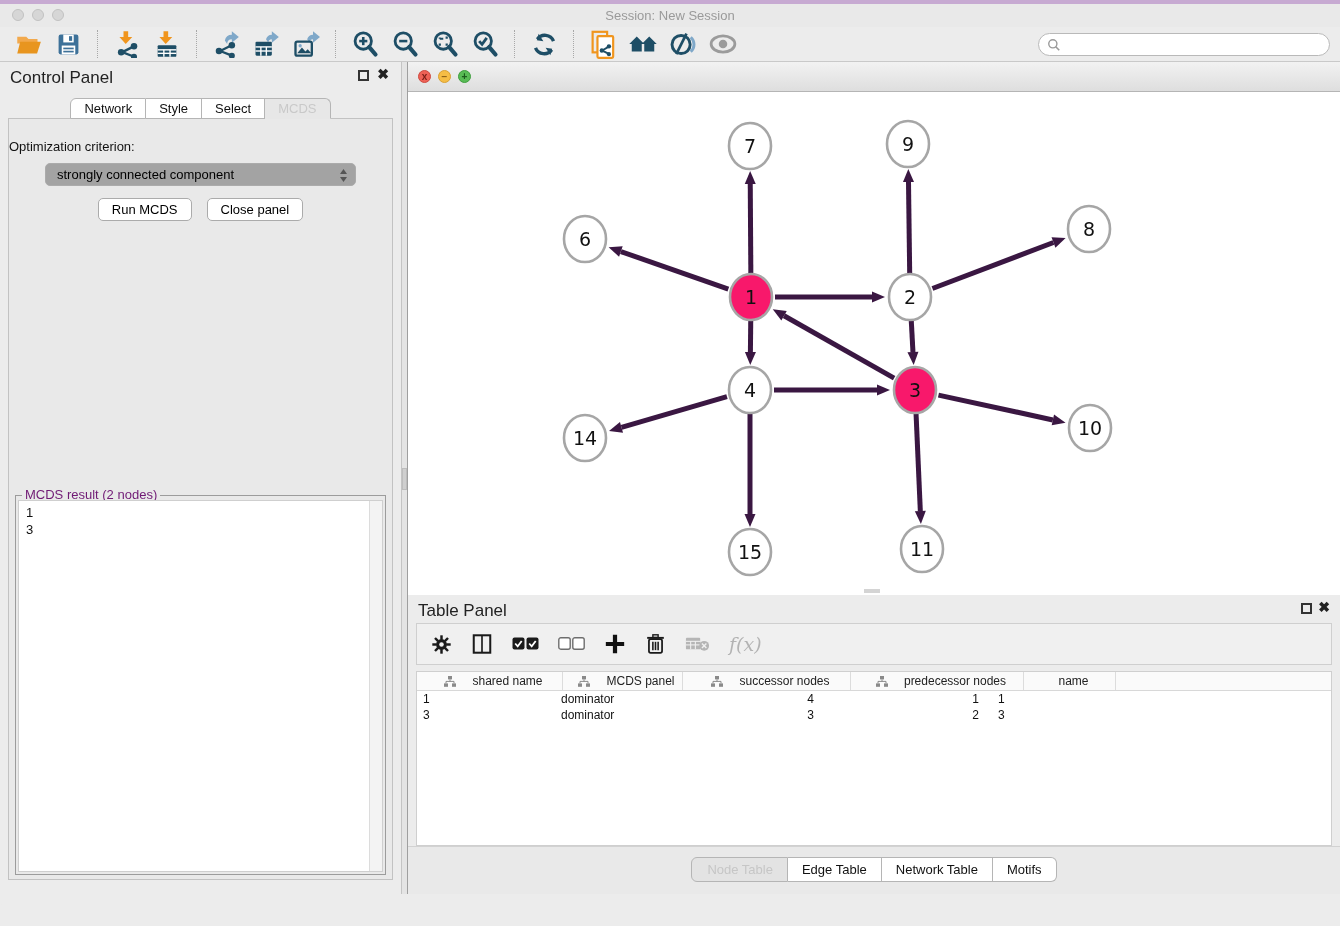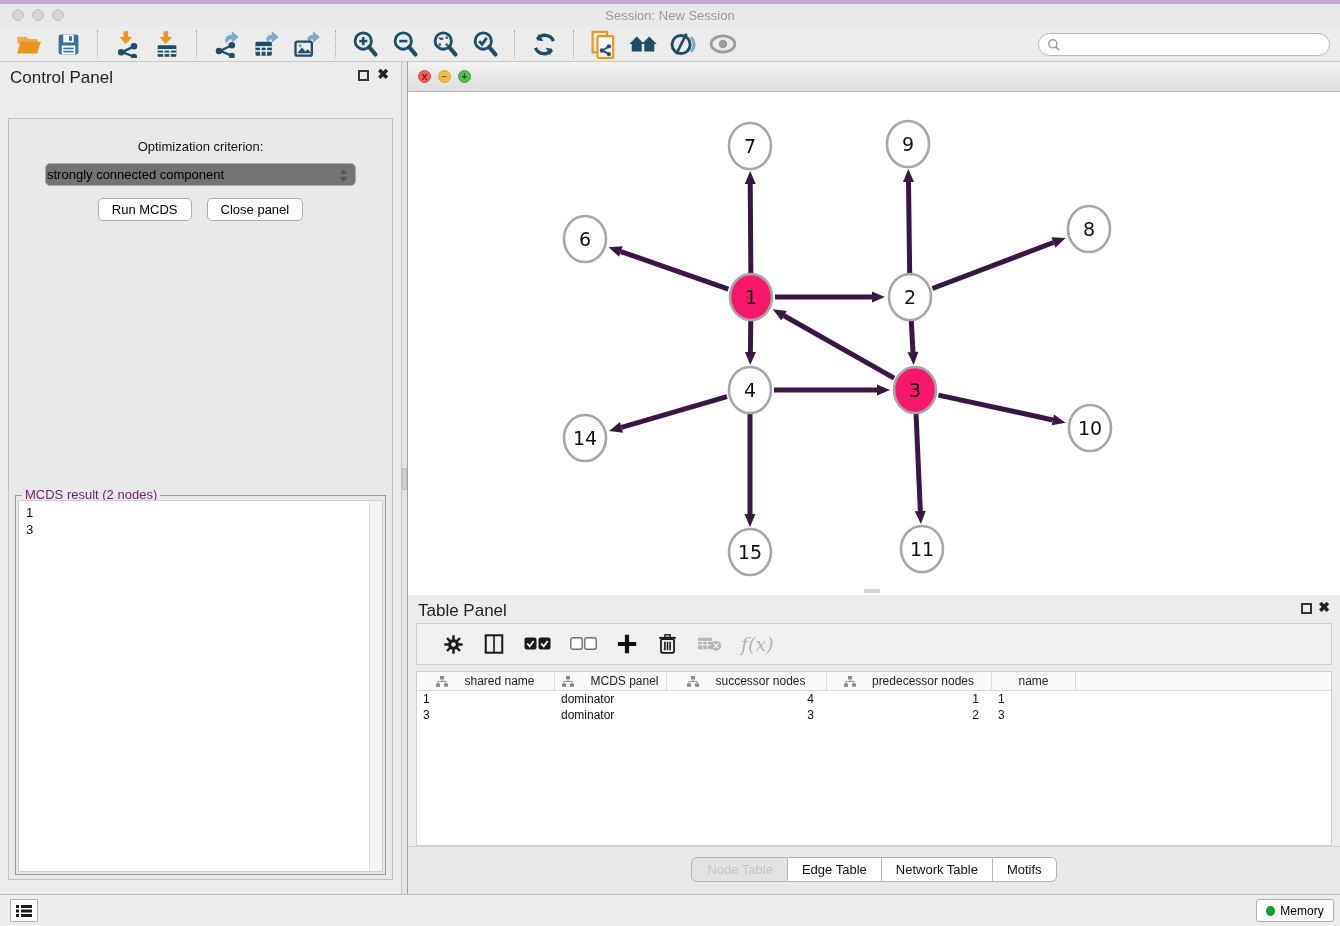--- a/index.html
+++ b/index.html
@@ -30,23 +30,23 @@
   .float-btn { position:absolute; top:8px; width:11px; height:11px; border:2px solid #333; background:transparent; }
   .close-btn { position:absolute; top:4px; font-size:14px; font-weight:bold; color:#222; cursor:pointer; }
   .cp-float { right:32px; } .cp-close { right:12px; }
 
   .cp-tabs { position:absolute; left:0; top:36px; width:100%; display:flex; justify-content:center; z-index:2; }
   .cp-tab { height:21px; padding:2px 13px; font-size:13px; background:#fff; border:1px solid #b5b5b5; border-left:none; color:#111; cursor:pointer; }
   .cp-tab:first-child { border-left:1px solid #b5b5b5; border-top-left-radius:6px; }
   .cp-tab.active { background:#e7e7e7; color:#c9c9c9; border-top-right-radius:6px; border-bottom:1px solid #e7e7e7; }
   .cp-content { position:absolute; left:8px; right:8px; top:56px; bottom:14px; border:1px solid #c2c2c2; background:#e9e9e9; }
 
-  .opt-label { text-align:center; margin-top:20px; font-size:13px; color:#111; }
-  .opt-select { position:relative; margin:9px 36px 0 36px; height:23px; background:#737373; border:1px solid #ababab;
-                border-radius:5px; font-size:13px; display:flex; align-items:center; padding-left:1px; cursor:pointer; }
+  .opt-label { margin-top:20px; font-size:13px; color:#111; }
+  .opt-select { position:relative; margin:9px 36px 0 36px; height:23px; background:#a3a3a3; border:1px solid #ababab;
+                border-radius:5px; font-size:13px; display:flex; align-items:center; padding-left:11px; cursor:pointer; }
   .opt-caret { position:absolute; right:7px; top:4px; }
   .cp-buttons { display:flex; justify-content:center; gap:15px; margin-top:12px; }
   .cp-buttons button { background:#fff; border:1px solid #ababab; border-radius:5px; font-size:13px;
                        font-family:"Liberation Sans",sans-serif; padding:3px 13px; cursor:pointer; }
 
   .result-group { position:absolute; left:6px; right:6px; top:376px; bottom:4px; border:1px solid #9c9c9c; }
   .result-legend { position:absolute; left:6px; top:-9px; background:#e9e9e9; padding:0 3px; font-size:13px; color:#701a75; }
   .result-area { position:absolute; left:2px; right:2px; top:4px; bottom:2px; background:#fff; border:1px solid #cfcfcf; display:flex; }
   .result-lines { flex:1; padding:3px 7px; font-size:13px; color:#111; line-height:17px; }
   .result-scroll { width:13px; background:#f3f3f3; border-left:1px solid #dcdcdc; }
@@ -65,27 +65,27 @@
   .tl-red    { left:10px;  background:#ee6156; border:1px solid #ce4a40; color:#7c1f18; }
   .tl-yellow { left:30px; background:#f5bd45; border:1px solid #d9a133; color:#8a6116; }
   .tl-green  { left:50px; background:#58bb55; border:1px solid #3f9e3e; color:#1b5c1d; }
   .net-canvas { position:absolute; left:0; top:30px; width:932px; height:503px; background:#fff; }
   .net-grip { position:absolute; bottom:1px; left:456px; width:16px; height:4px; background:#d4d4d4; }
 
   
   .table-panel { position:absolute; left:408px; top:595px; width:932px; height:299px; background:#ececec; }
   .tp-float { right:28px; } .tp-close { right:10px; }
   .tp-toolbar { position:absolute; left:8px; right:8px; top:28px; height:42px; background:#f0f0f0;
-                border:1px solid #cfcfcf; display:flex; align-items:center; padding-left:26px; gap:19px; }
+                border:1px solid #cfcfcf; display:flex; align-items:center; padding-left:14px; gap:19px; }
   .tp-ic { display:flex; align-items:center; justify-content:center; cursor:pointer; }
   .fx { font-family:"DejaVu Serif", serif; font-style:italic; font-size:19px; color:#b3b3b3; }
   .tp-table { position:absolute; left:8px; right:8px; top:76px; bottom:48px; background:#fff; border:1px solid #cfcfcf; overflow:hidden; }
   .thead { display:flex; height:19px; background:#fafafa; border-bottom:1px solid #d8d8d8; }
   .th { display:flex; align-items:center; justify-content:center; gap:16px; font-size:12px; color:#222;
-        border-right:1px solid #dcdcdc; height:100%; }
+        border-right:1px solid #dcdcdc; height:100%;margin-left:8px; }
   .th svg { flex:0 0 auto; }
   .trow { display:flex; height:16px; font-size:12px; color:#111; }
   .td { padding:1px 6px; }
   .c0 { width:138px; } .c1 { width:112px; } .c2 { width:160px; } .c3 { width:165px; } .c4 { width:84px; }
   .num { text-align:right; padding-right:13px; }
   .tp-footer { position:absolute; left:0px; right:0px; bottom:0; height:48px; background:#e9e9e9; border-top:1px solid #d2d2d2; }
   .tp-tabs { position:absolute; left:0; right:0; top:10px; display:flex; justify-content:center; }
   .tp-tab { height:25px; padding:4px 14px; background:#fff; border:1px solid #b5b5b5; border-left:none;
             font-size:13px; color:#111; cursor:pointer; }
   .tp-tab:first-child { border-left:1px solid #b5b5b5; border-top-left-radius:6px; border-bottom-left-radius:6px;padding-left:15px; }
@@ -271,20 +271,26 @@
         </svg>
       <input type="text" placeholder="" style="">
     </div>
   </div>
 
   <div class="control-panel">
     <div class="panel-head">
       <span class="ptitle">Control Panel</span>
       <span class="float-btn cp-float"></span>
       <span class="close-btn cp-close">✖</span>
+    </div>
+    <div class="cp-tabs">
+      <div class="cp-tab">Network</div>
+      <div class="cp-tab">Style</div>
+      <div class="cp-tab">Select</div>
+      <div class="cp-tab active">MCDS</div>
     </div>
     <div class="cp-content">
       <div class="opt-label">Optimization criterion:</div>
       <div class="opt-select">
         <span>strongly connected component</span>
         <span class="opt-caret">
           <svg width="9" height="15" viewBox="0 0 9 15">
               <path d="M4.5 1 L8 6 H1z" fill="#555"></path>
               <path d="M4.5 14 L1 9 H8z" fill="#555"></path>
             </svg>
@@ -511,32 +517,14 @@
     <div class="tp-footer">
       <div class="tp-tabs">
         <div class="tp-tab active">Node Table</div>
         <div class="tp-tab">Edge Table</div>
         <div class="tp-tab">Network Table</div>
         <div class="tp-tab">Motifs</div>
       </div>
     </div>
   </div>
 
-  <div class="statusbar">
-    <div class="list-btn">
-      <svg width="16" height="14" viewBox="0 0 16 14">
-          <g fill="#1a1a1a">
-            <rect x="0" y="1" width="3" height="3"></rect>
-            <rect x="5" y="1" width="11" height="3"></rect>
-            <rect x="0" y="5.5" width="3" height="3"></rect>
-            <rect x="5" y="5.5" width="11" height="3"></rect>
-            <rect x="0" y="10" width="3" height="3"></rect>
-            <rect x="5" y="10" width="11" height="3"></rect>
-          </g>
-        </svg>
-    </div>
-    <div class="memory-btn">
-      <span class="memory-dot"></span>
-      <span>Memory</span>
-    </div>
-  </div>
 
 </div>
 
 </body></html>

